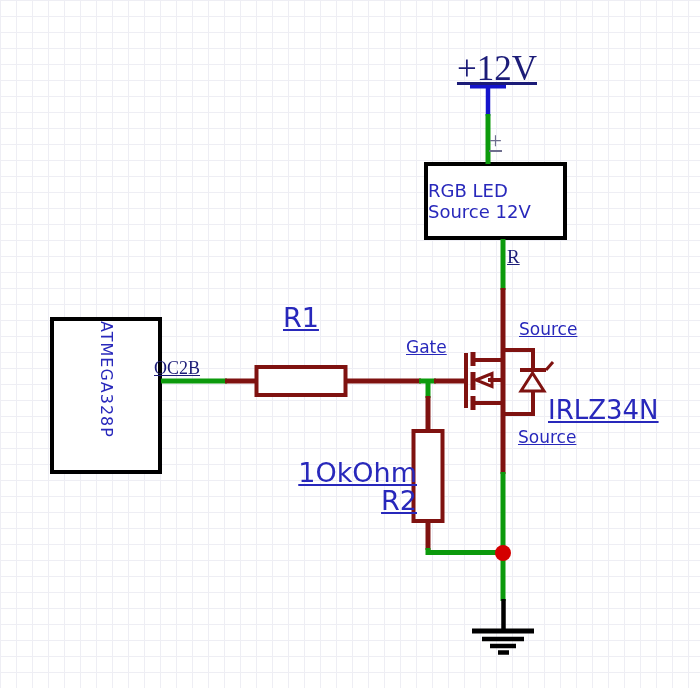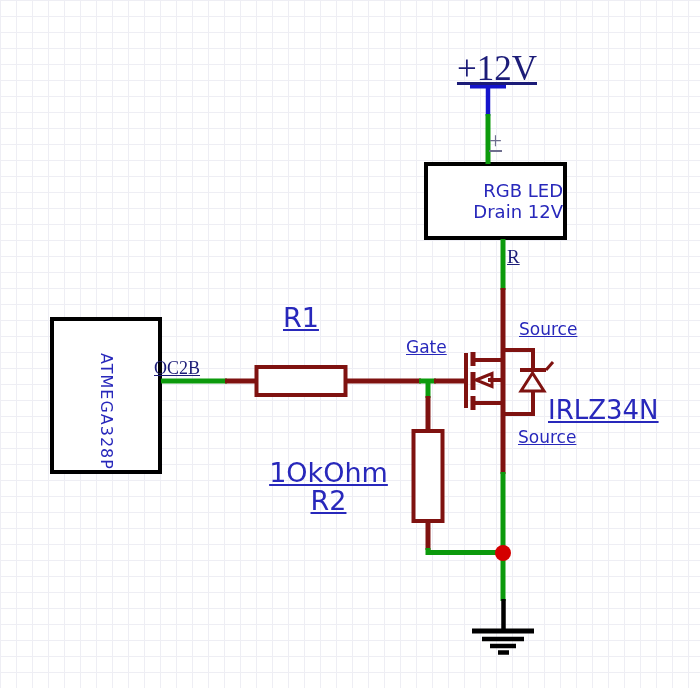--- a/index.html
+++ b/index.html
@@ -28,52 +28,52 @@
   .wr{stroke:var(--wire_red);stroke-width:5;fill:none;}
   .res{fill:#fff;stroke:var(--wire_red);stroke-width:4;}
   .sym{stroke:var(--wire_red);stroke-width:4;fill:none;}
   .sym5{stroke:var(--wire_red);stroke-width:5;fill:none;}
   .sym3{stroke:var(--wire_red);stroke-width:3;fill:none;}
   .gndl{stroke:#000;stroke-width:4.5;fill:none;}
   .gndl1{stroke:#000;stroke-width:5;fill:none;}
   .dot{fill:var(--dot_red);stroke:none;}
 
   .compbox{position:absolute;border:4px solid #000;background:#fff;box-sizing:border-box;
-           display:flex;align-items:flex-end;justify-content:center;}
+           display:flex;align-items:flex-start;justify-content:center;}
   .mcu-box{left:50px;top:317px;width:112px;height:157px;}
   .rgb-box{left:424px;top:162px;width:143px;height:78px;flex-direction:column;}
   .mcu-name{writing-mode:vertical-rl;text-orientation:mixed;
             font:400 16px "DejaVu Sans",sans-serif;color:var(--label_blue);letter-spacing:1px;}
   .rgb-line{font:400 18px "DejaVu Sans",sans-serif;color:var(--label_blue);line-height:21px;}
 
   .lbl{position:absolute;white-space:nowrap;text-decoration:underline;}
   .l-p12v{left:449px;top:49px;width:96px;text-align:center;
           font:400 35px "Liberation Serif",serif;color:var(--serif_navy);}
   .l-plus{left:489px;top:128px;font:400 23px "Liberation Serif",serif;color:var(--plus_gray);}
   .l-rpin{left:507px;top:246px;font:400 19px "Liberation Serif",serif;color:var(--serif_navy);}
   .l-oc2b{left:154px;top:358px;font:400 18px "Liberation Serif",serif;color:var(--serif_navy);}
   .l-gate{left:406px;top:337px;font:400 17px "DejaVu Sans",sans-serif;color:var(--label_blue);text-align:right;}
   .l-drain{left:519px;top:319px;font:400 17px "DejaVu Sans",sans-serif;color:var(--label_blue);}
   .l-source{left:518px;top:427px;font:400 17px "DejaVu Sans",sans-serif;color:var(--label_blue);}
   .l-part{left:548px;top:395px;font:400 26px "DejaVu Sans",sans-serif;color:var(--label_blue);}
   .l-r1{left:283px;top:303px;font:400 27px "DejaVu Sans",sans-serif;color:var(--label_blue);line-height:29px;}
-  .l-r2{left:240px;top:459px;width:177px;text-align:center;
+  .l-r2{left:240px;top:459px;width:177px;text-align:right;
         font:400 27px "DejaVu Sans",sans-serif;color:var(--label_blue);line-height:28px;}
 </style>
 </head>
 <body>
 
 <div class="canvas">
 
   <div class="compbox mcu-box">
     <span class="mcu-name">ATMEGA328P</span>
   </div>
   <div class="compbox rgb-box">
     <span class="rgb-line">RGB LED</span>
-    <span class="rgb-line">Drain 12V</span>
+    <span class="rgb-line">Source 12V</span>
   </div>
 
   <svg class="wires" viewBox="0 0 700 688">
     <g>
       <line x1="470" y1="86" x2="506" y2="86" class="wb"></line>
       <line x1="488" y1="86" x2="488" y2="116" class="wb4"></line>
     </g>
     <line x1="488" y1="114" x2="488" y2="164" class="wg"></line>
     <line x1="503" y1="239" x2="503" y2="290" class="wg"></line>
     <line x1="503" y1="288" x2="503" y2="474" class="wr"></line>

